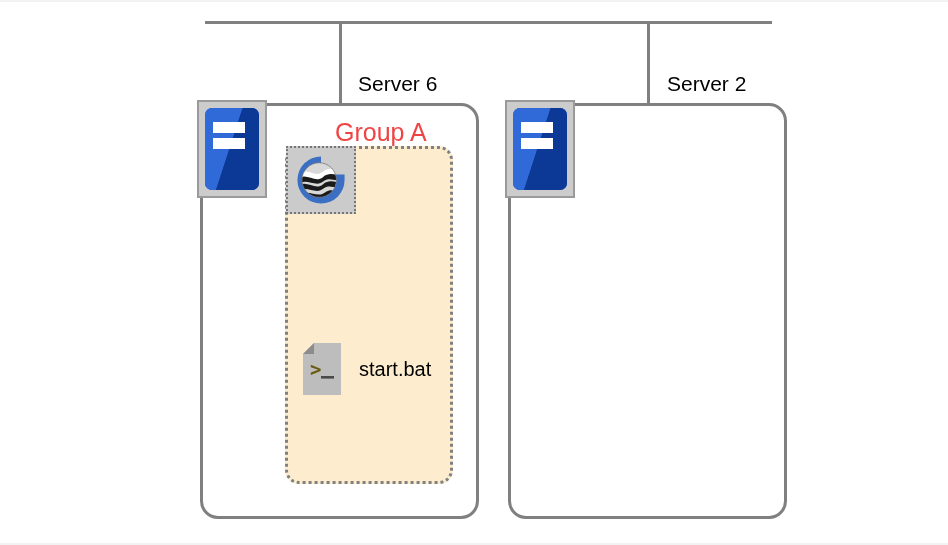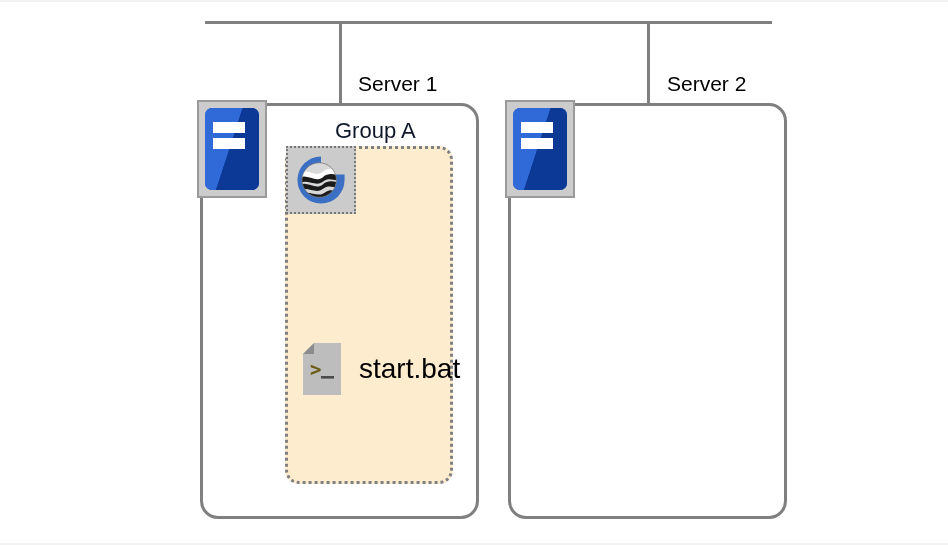--- a/index.html
+++ b/index.html
@@ -99,22 +99,22 @@
   
   .group-box {
     position: absolute;
     background: #fdeccd;
     border: 3px dotted #808080;
     border-radius: 14px;
     box-sizing: border-box;
   }
   .group-label {
     position: absolute;
-    font-size: 22px;
-    color: #0f172a;
+    font-size: 25px;
+    color: #ef4444;
     white-space: nowrap;
     line-height: 1;
   }
 
   
   .instance-icon {
     position: absolute;
     width: 70px;
     height: 68px;
     background: #cbcbcb;
@@ -133,40 +133,40 @@
     align-items: center;
   }
   .file-icon {
     width: 38px;
     height: 52px;
     position: relative;
     flex: 0 0 auto;
   }
   .file-icon svg { display: block; }
   .file-label {
-    font-size: 28px;
+    font-size: 20px;
     color: #000000;
     margin-left: 18px;
     white-space: nowrap;
     line-height: 1;
   }
 </style>
 </head>
 <body>
 
 <div id="canvas">
 
   <div class="edge-shadow-top"></div>
   <div class="edge-shadow-bottom"></div>
 
   <div class="hline" style="left:205px; top:21px; width:567px;"></div>
   <div class="vline" style="left:339px; top:21px; height:83px;"></div>
   <div class="vline" style="left:647px; top:21px; height:83px;"></div>
 
-  <div class="server-label" style="left:358px; top:73px;">Server 1</div>
+  <div class="server-label" style="left:358px; top:73px;">Server 6</div>
 
   <div class="server-label" style="left:667px; top:73px;text-align:right;">Server 2</div>
 
   <div class="server-box" style="left:200px; top:103px; width:279px; height:416px;"></div>
 
   <div class="server-icon" style="left:197px; top:100px;">
     <div class="body">
       <div class="shade"></div>
       <div class="bar b1"></div>
       <div class="bar b2"></div>

